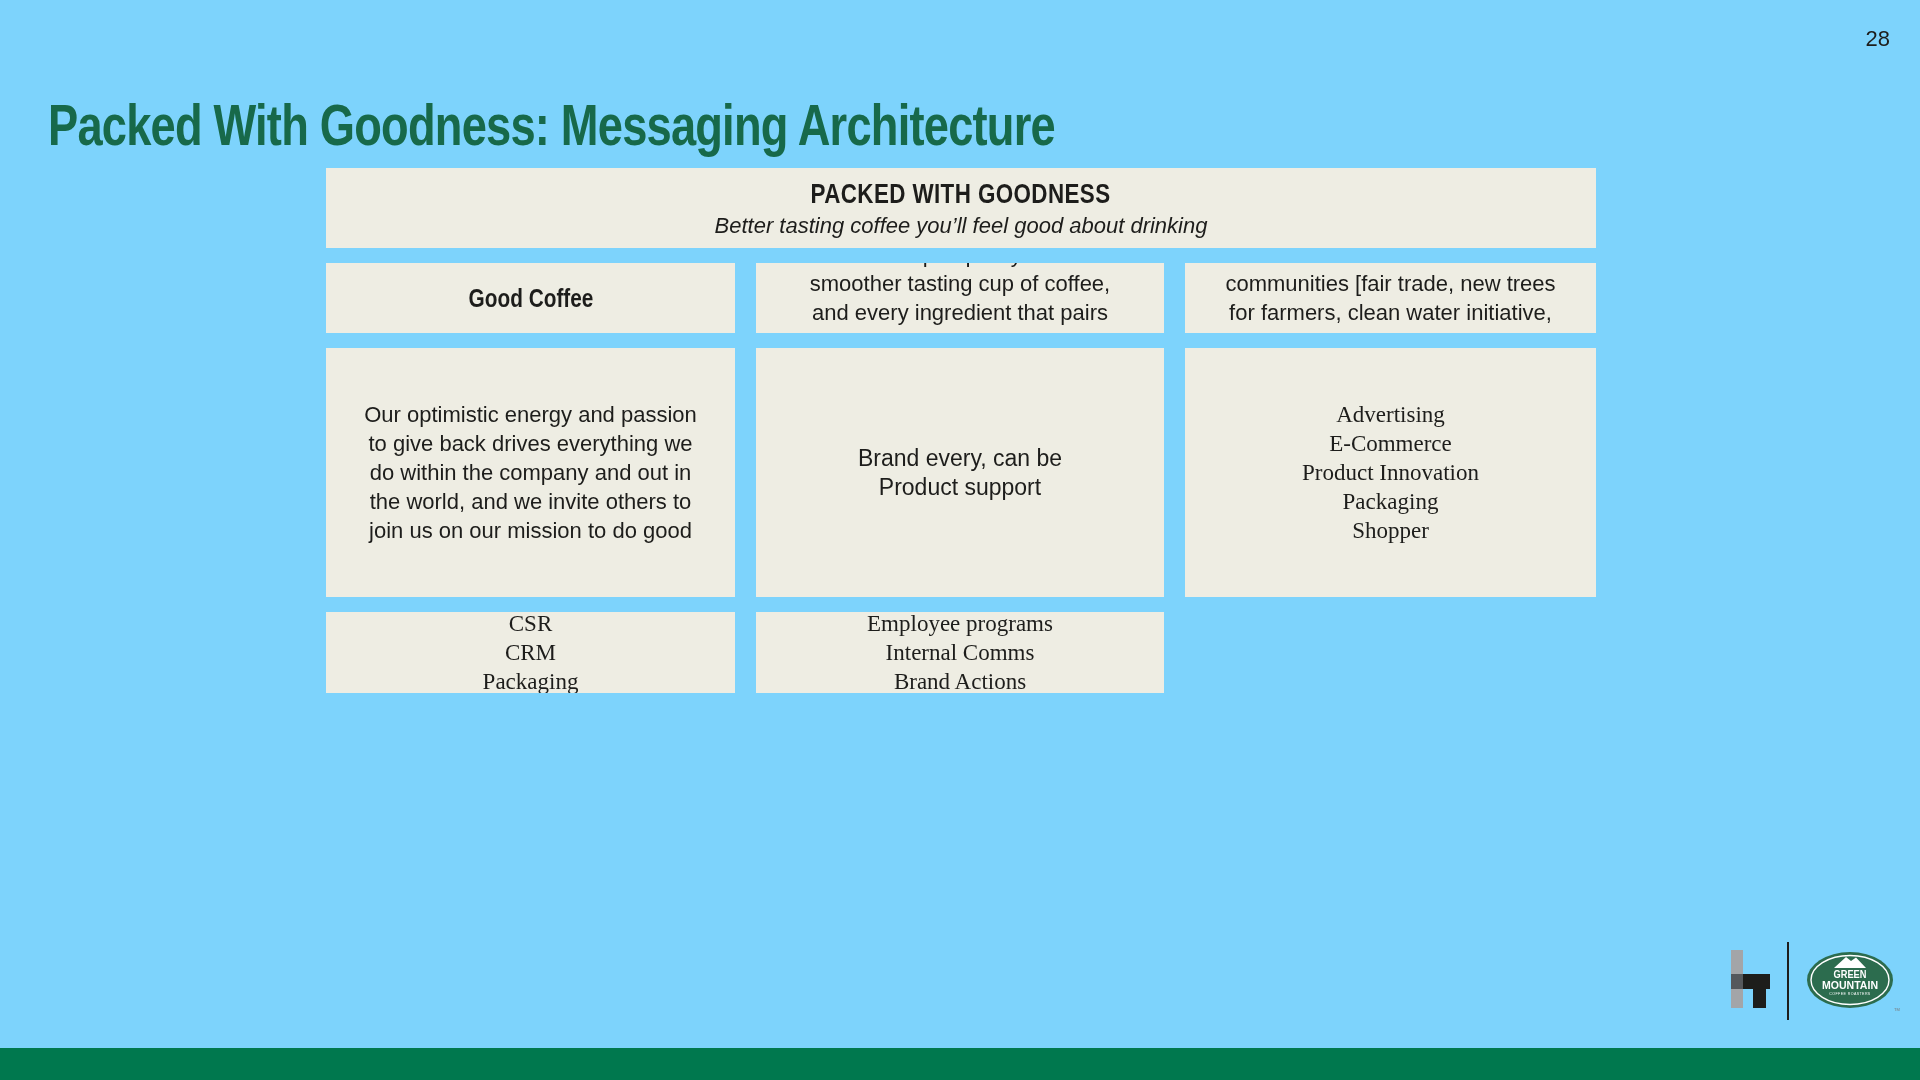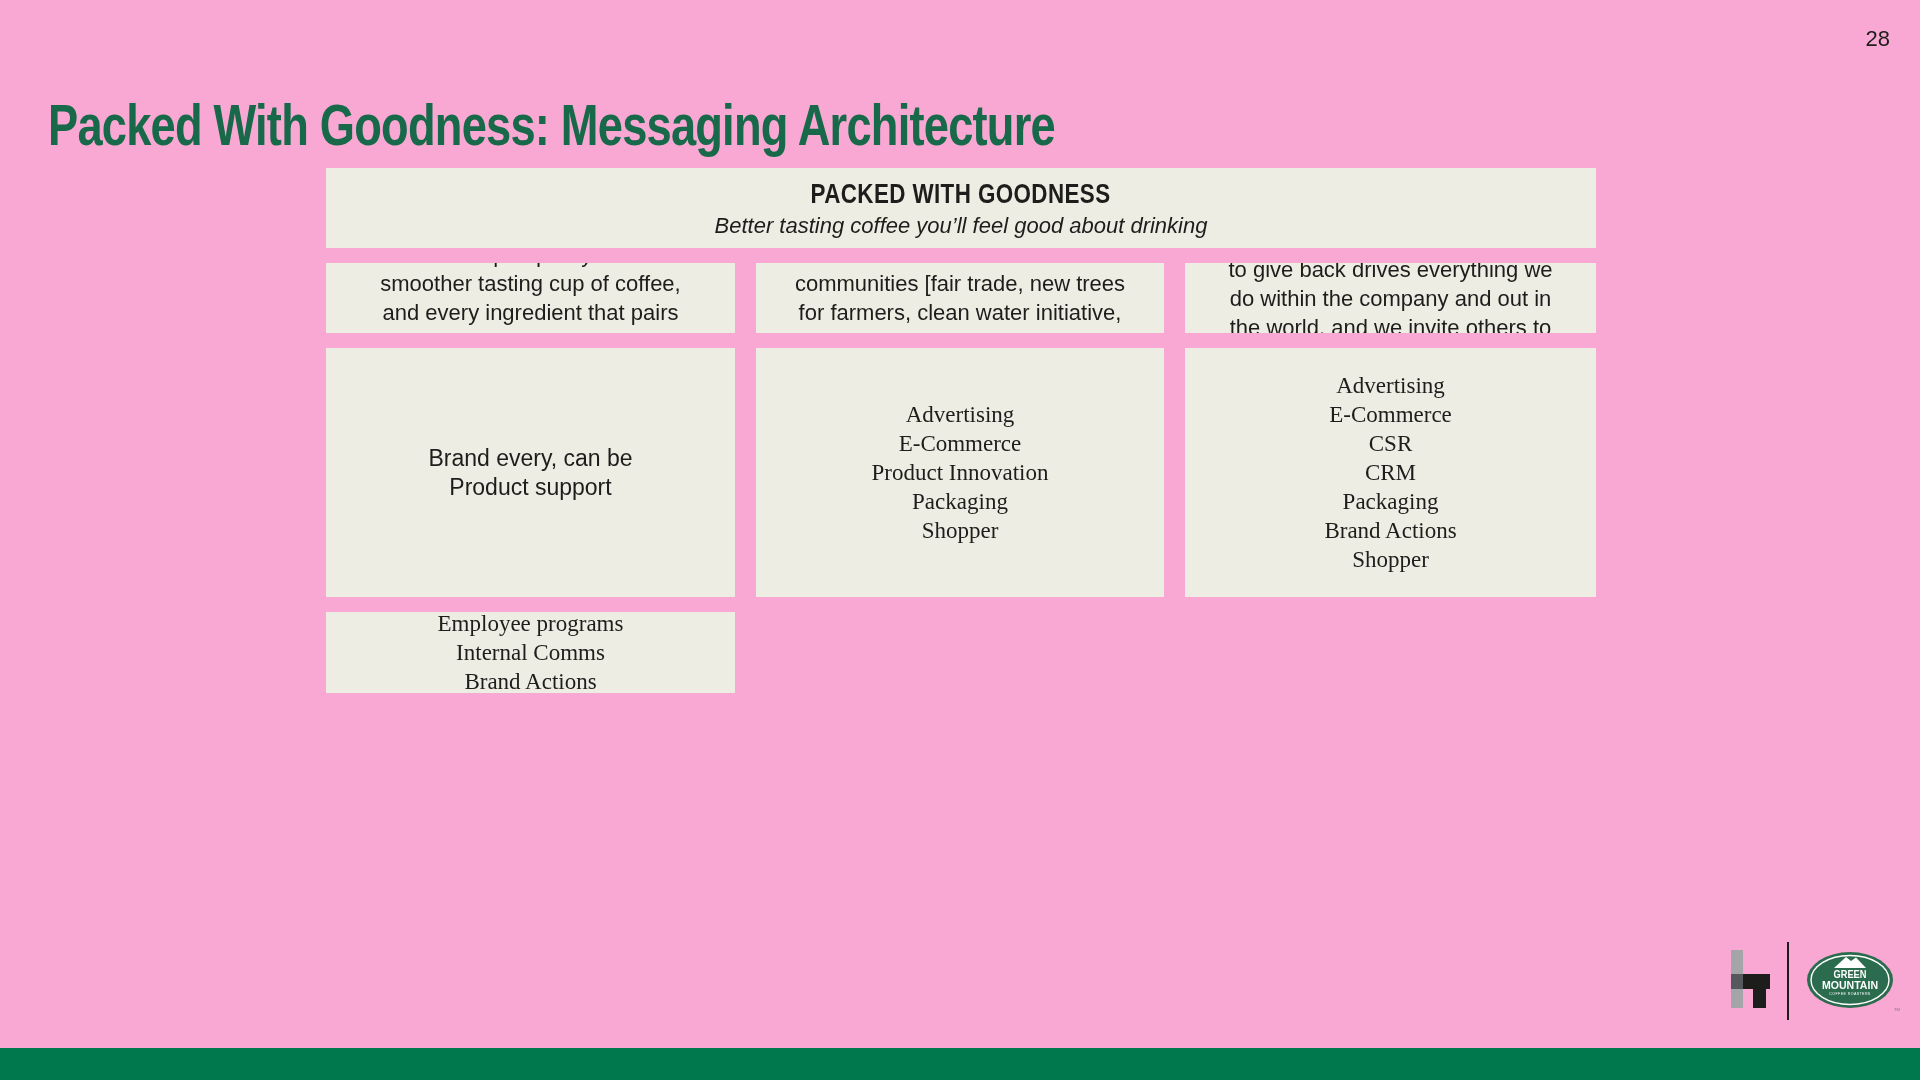--- a/index.html
+++ b/index.html
@@ -1,17 +1,17 @@
 <!DOCTYPE html>
 <html><head>
 <meta charset="utf-8">
 <style>
   html,body{margin:0;padding:0;background:#ffffff;}
   .slide{
-    position:relative;width:1920px;height:1080px;overflow:hidden;background:#f9a8d4;
+    position:relative;width:1920px;height:1080px;overflow:hidden;background:#7dd3fc;
     font-family:"Liberation Sans", sans-serif;color:#1d1d1b;
   }
   .page-number{position:absolute;top:26px;right:30px;font-size:22px;color:#1d1d1b;}
   .slide-title{
     position:absolute;left:48px;top:52px;font-size:58px;font-weight:bold;color:#17694a;
     letter-spacing:-1px;transform:scaleX(0.78);transform-origin:left center;white-space:nowrap;
   }
   .grid{
     position:absolute;left:326px;top:168px;width:1270px;
     display:grid;grid-template-columns:409px 408px 411px;grid-template-rows:80px 70px 249px 81px 234px;
@@ -44,20 +44,23 @@
 
   <h1 class="slide-title">Packed With Goodness: Messaging Architecture</h1>
 
   <div class="grid">
 
     <div class="box banner">
       <div class="banner-title">PACKED WITH GOODNESS</div>
       <div class="banner-sub">Better tasting coffee you’ll feel good about drinking</div>
     </div>
 
+    <div class="box">
+      <span class="col-header">Good Coffee</span>
+    </div>
 
     <div class="box body-text">We locally source the top 10%
 of Arabia beans then expertly
 roast and triple quality test for a
 smoother tasting cup of coffee,
 and every ingredient that pairs
 with our beans is selected and
 taste tested for the perfect
 balance of flavor.</div>
     <div class="box body-text">We leave the world better than we

